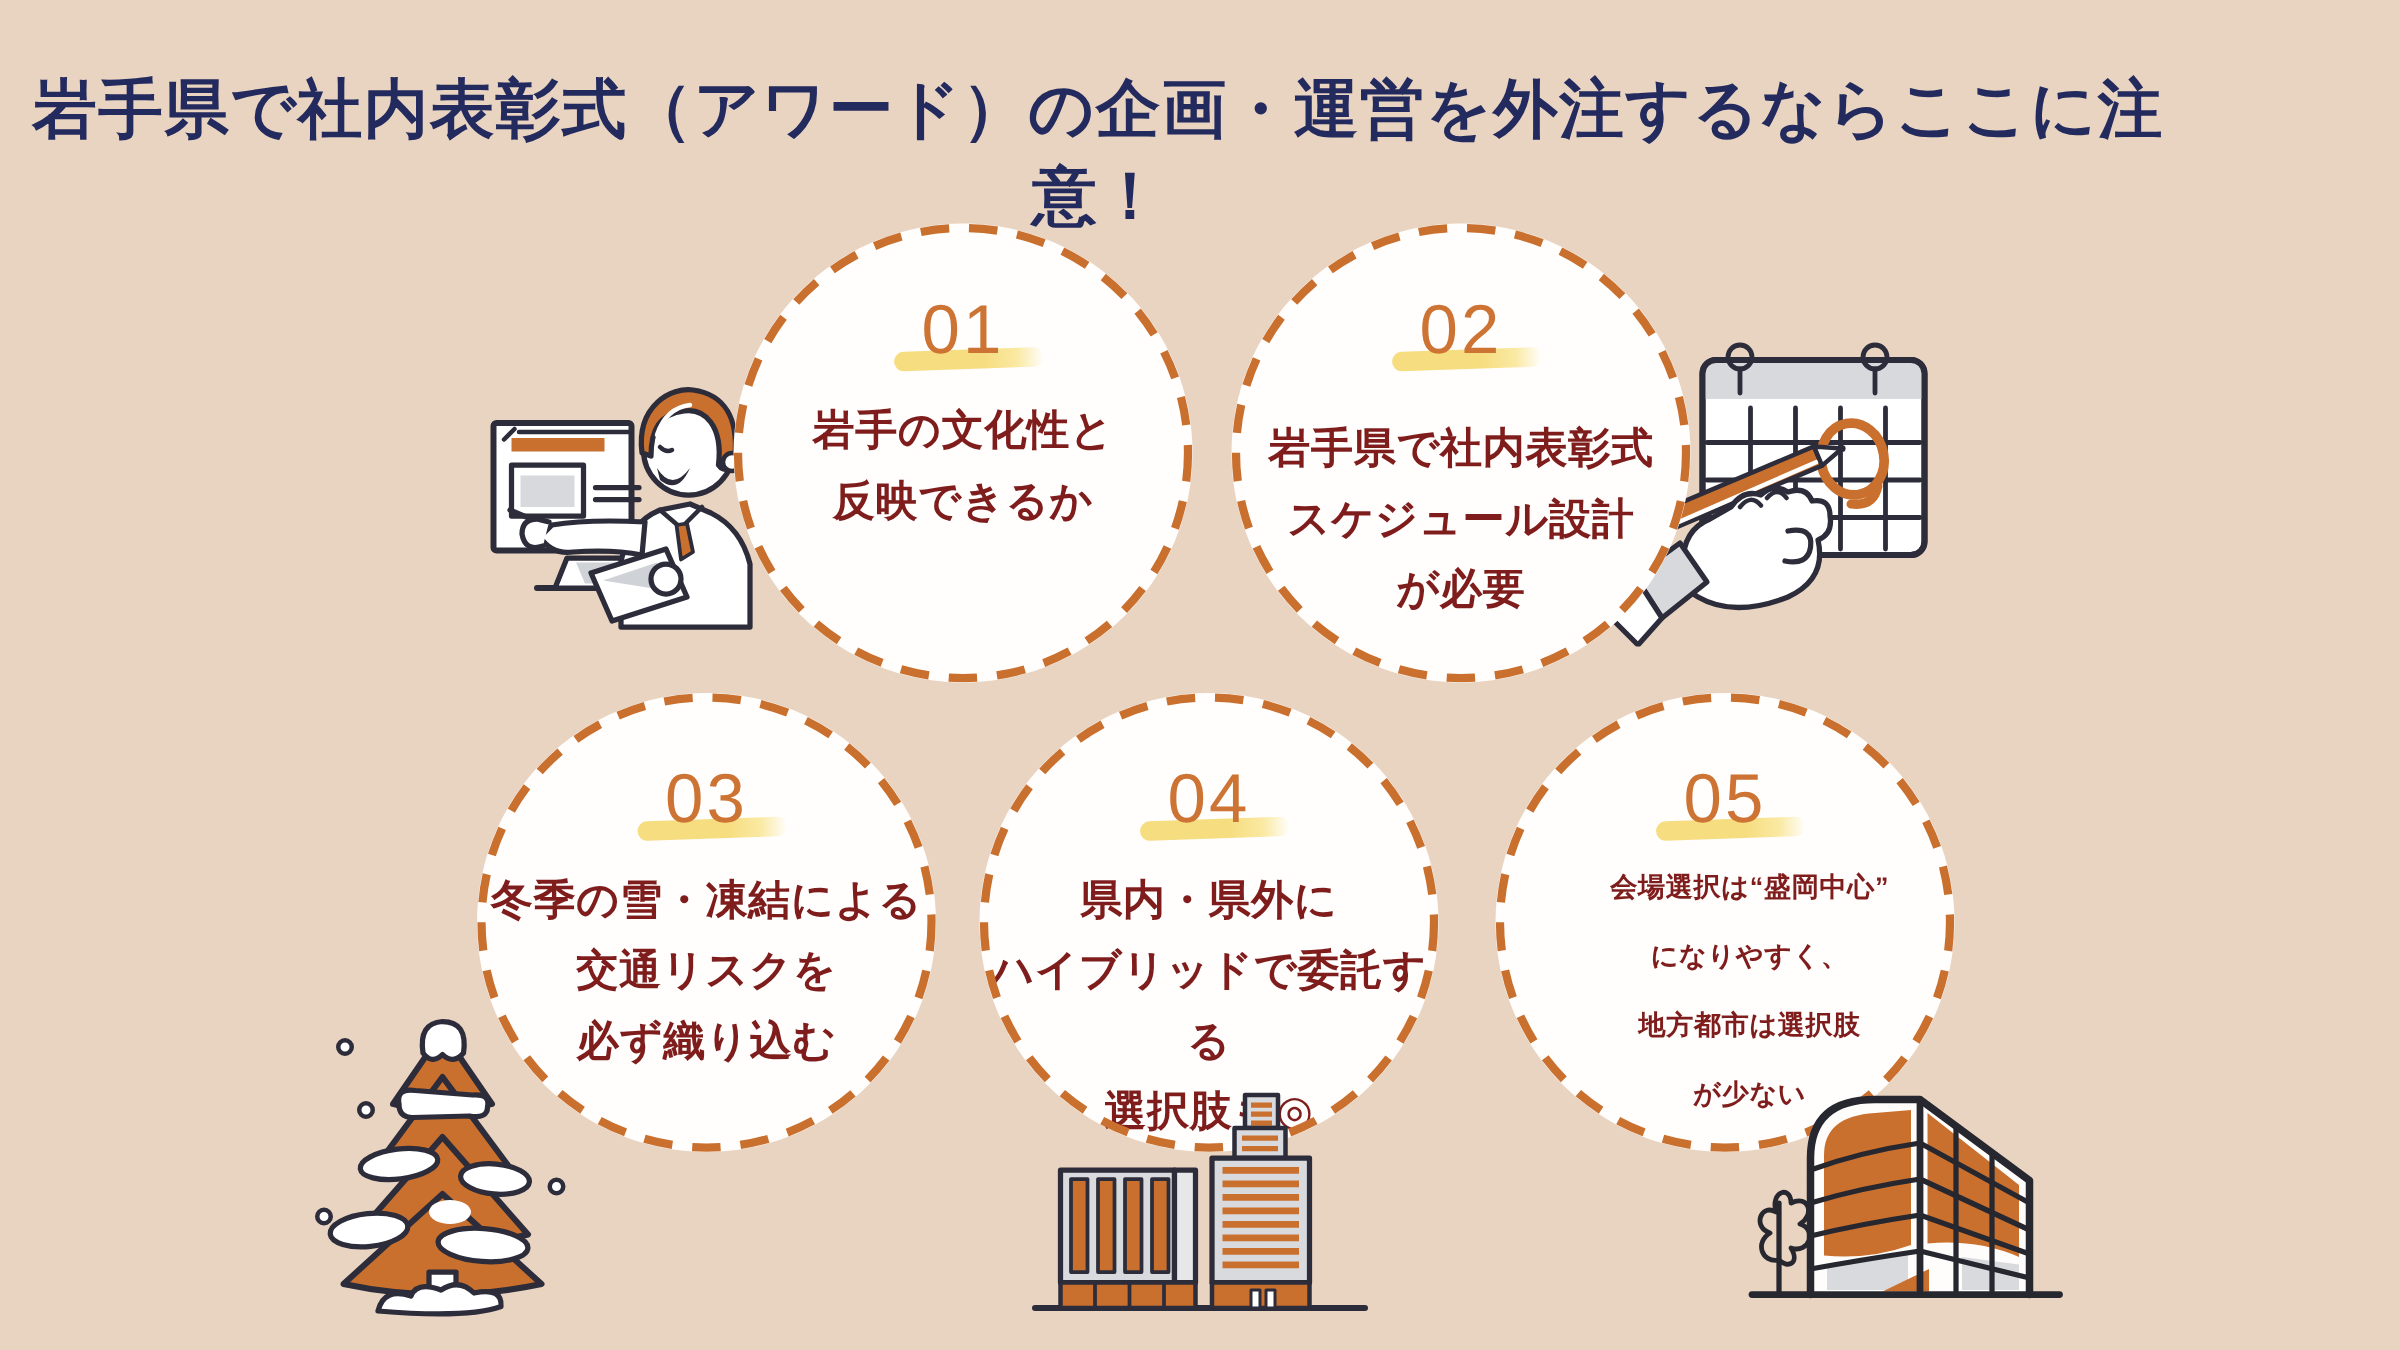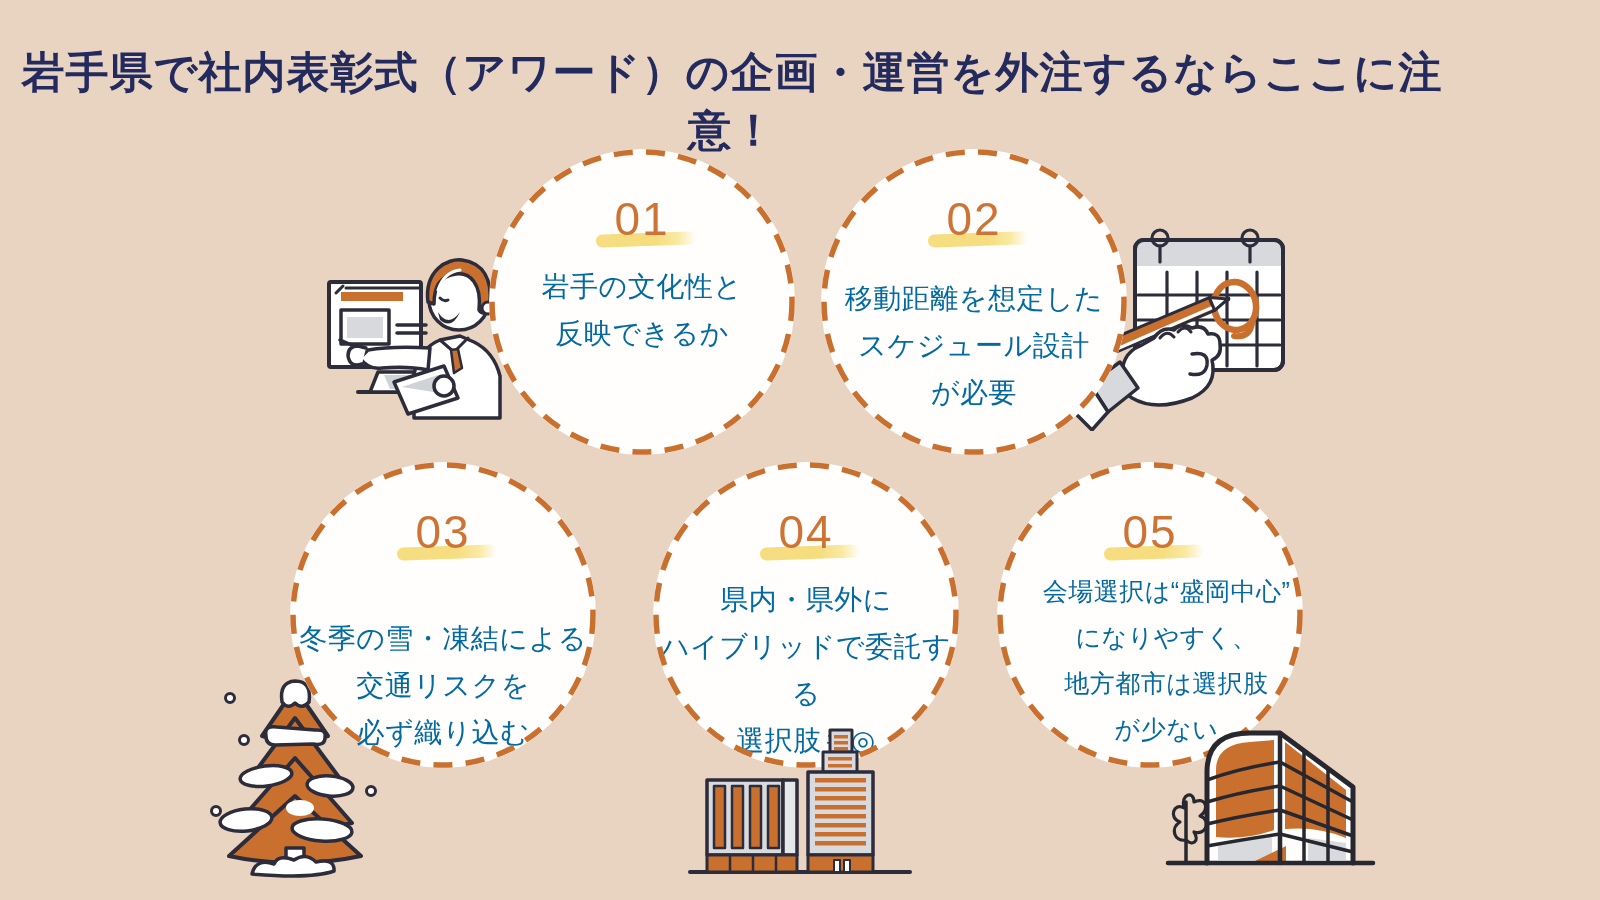--- a/index.html
+++ b/index.html
@@ -12,23 +12,23 @@
   .card{position:absolute;width:306px;height:306px;border-radius:50%;background:#fffefd;
         display:flex;flex-direction:column;align-items:center;z-index:2;}
   .ring{position:absolute;left:0;top:0;width:306px;height:306px;}
 
   .numwrap{position:relative;margin-top:42px;height:56px;display:flex;align-items:center;justify-content:center;}
   .hl{position:absolute;left:50%;bottom:1px;width:100px;height:13px;border-radius:7px;
       transform:translateX(-46%) rotate(-2deg);
       background:linear-gradient(90deg,#f6dd80 0%,#f6dd80 60%,#fae9a2 82%,rgba(250,233,162,0) 100%);}
   .num{position:relative;font-size:46px;font-weight:500;color:#cd7434;letter-spacing:2px;line-height:1;}
 
-  .lines{margin-top:16px;text-align:center;font-size:28px;font-weight:400;color:#0369a1;
+  .lines{margin-top:16px;text-align:center;font-size:28px;font-weight:700;color:#7f1d1d;
          line-height:47px;letter-spacing:0.5px;}
-  .card5 .lines{margin-top:8px;font-size:25px;line-height:46px;margin-left:33px;}
+  .card5 .lines{margin-top:8px;font-size:18px;line-height:46px;margin-left:33px;}
 
   .illus{position:absolute;z-index:1;}
   .front{z-index:3;}
 </style>
 </head>
 <body>
 
 <div class="stage">
 
   <div class="title">岩手県で社内表彰式（アワード）の企画・運営を外注するならここに注意！</div>
@@ -200,28 +200,28 @@
 
   <div class="card" style="left:821px;top:149px;gap:12px;">
     <svg class="ring" viewBox="0 0 306 306">
       <circle cx="153" cy="153" r="150" fill="none" stroke="#c9702f" stroke-width="5.5" stroke-dasharray="19 13.3"></circle>
     </svg>
     <div class="numwrap">
       <span class="hl"></span>
       <span class="num">02</span>
     </div>
     <div class="lines">
-      <div>移動距離を想定した</div>
+      <div>岩手県で社内表彰式</div>
       <div>スケジュール設計</div>
       <div>が必要</div>
       <div></div>
     </div>
   </div>
 
-  <div class="card" style="left:290px;top:462px;gap:39px;">
+  <div class="card" style="left:318px;top:462px;">
     <svg class="ring" viewBox="0 0 306 306">
       <circle cx="153" cy="153" r="150" fill="none" stroke="#c9702f" stroke-width="5.5" stroke-dasharray="19 13.3"></circle>
     </svg>
     <div class="numwrap">
       <span class="hl"></span>
       <span class="num">03</span>
     </div>
     <div class="lines">
       <div>冬季の雪・凍結による</div>
       <div>交通リスクを</div>

